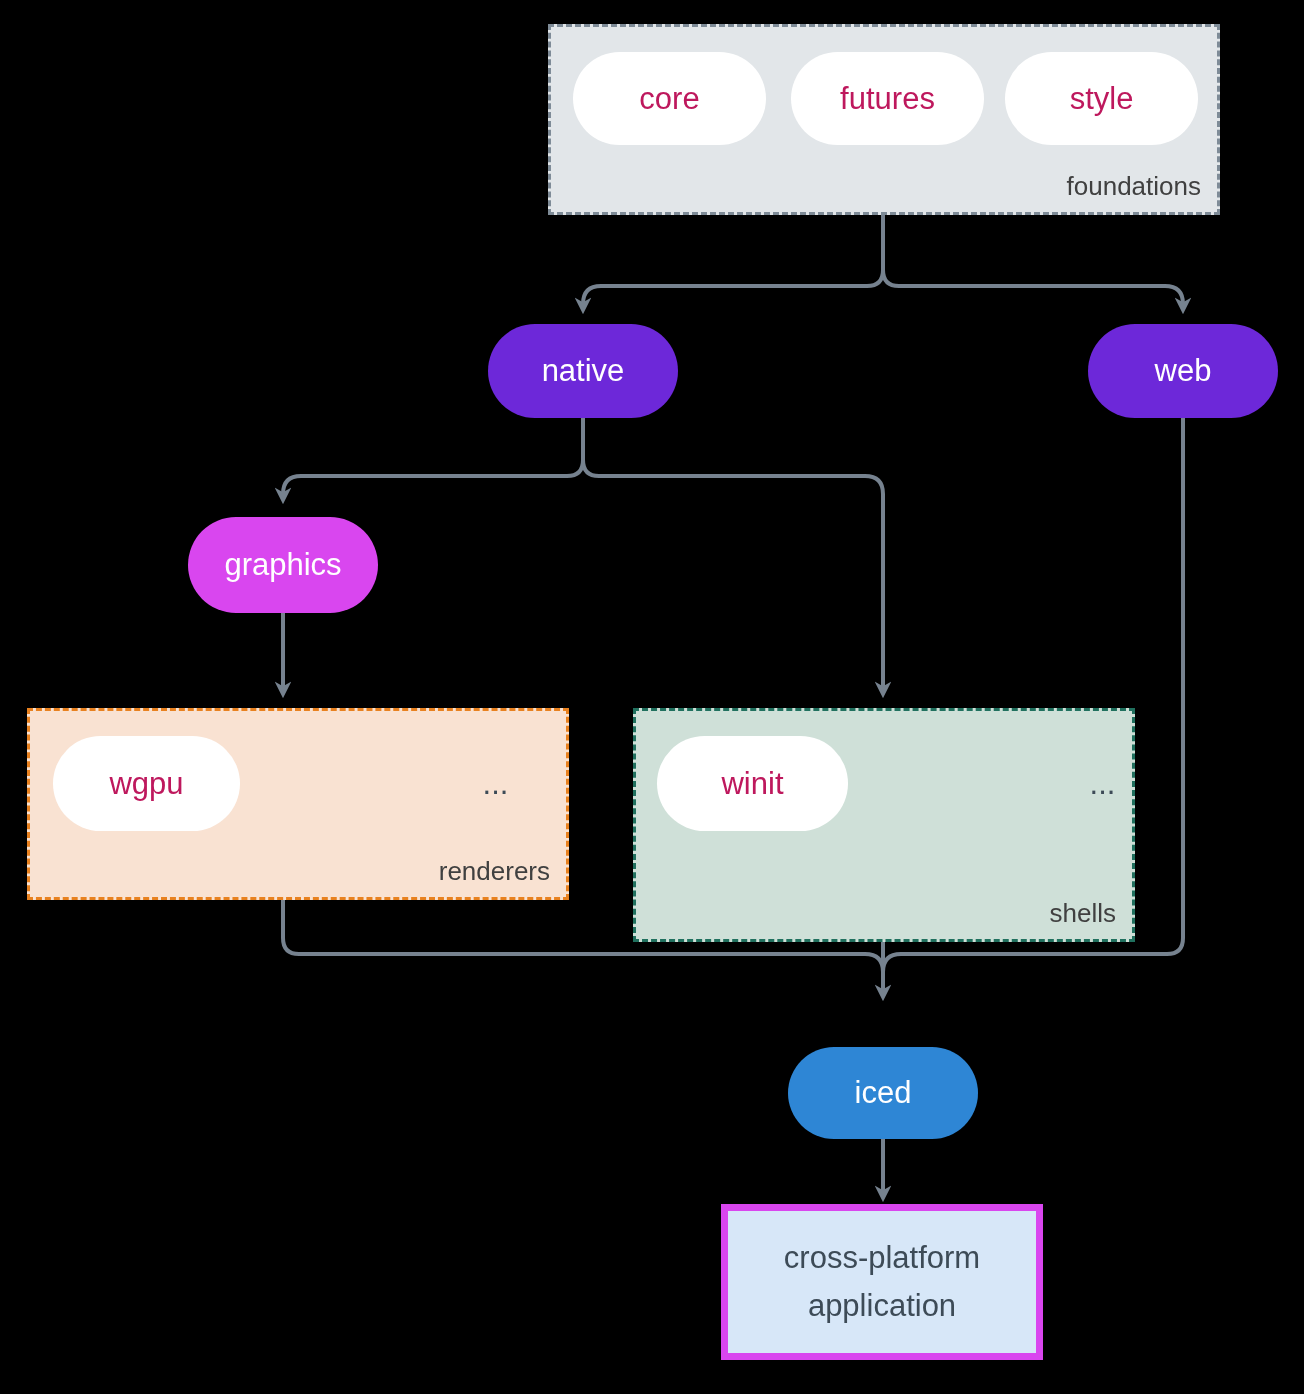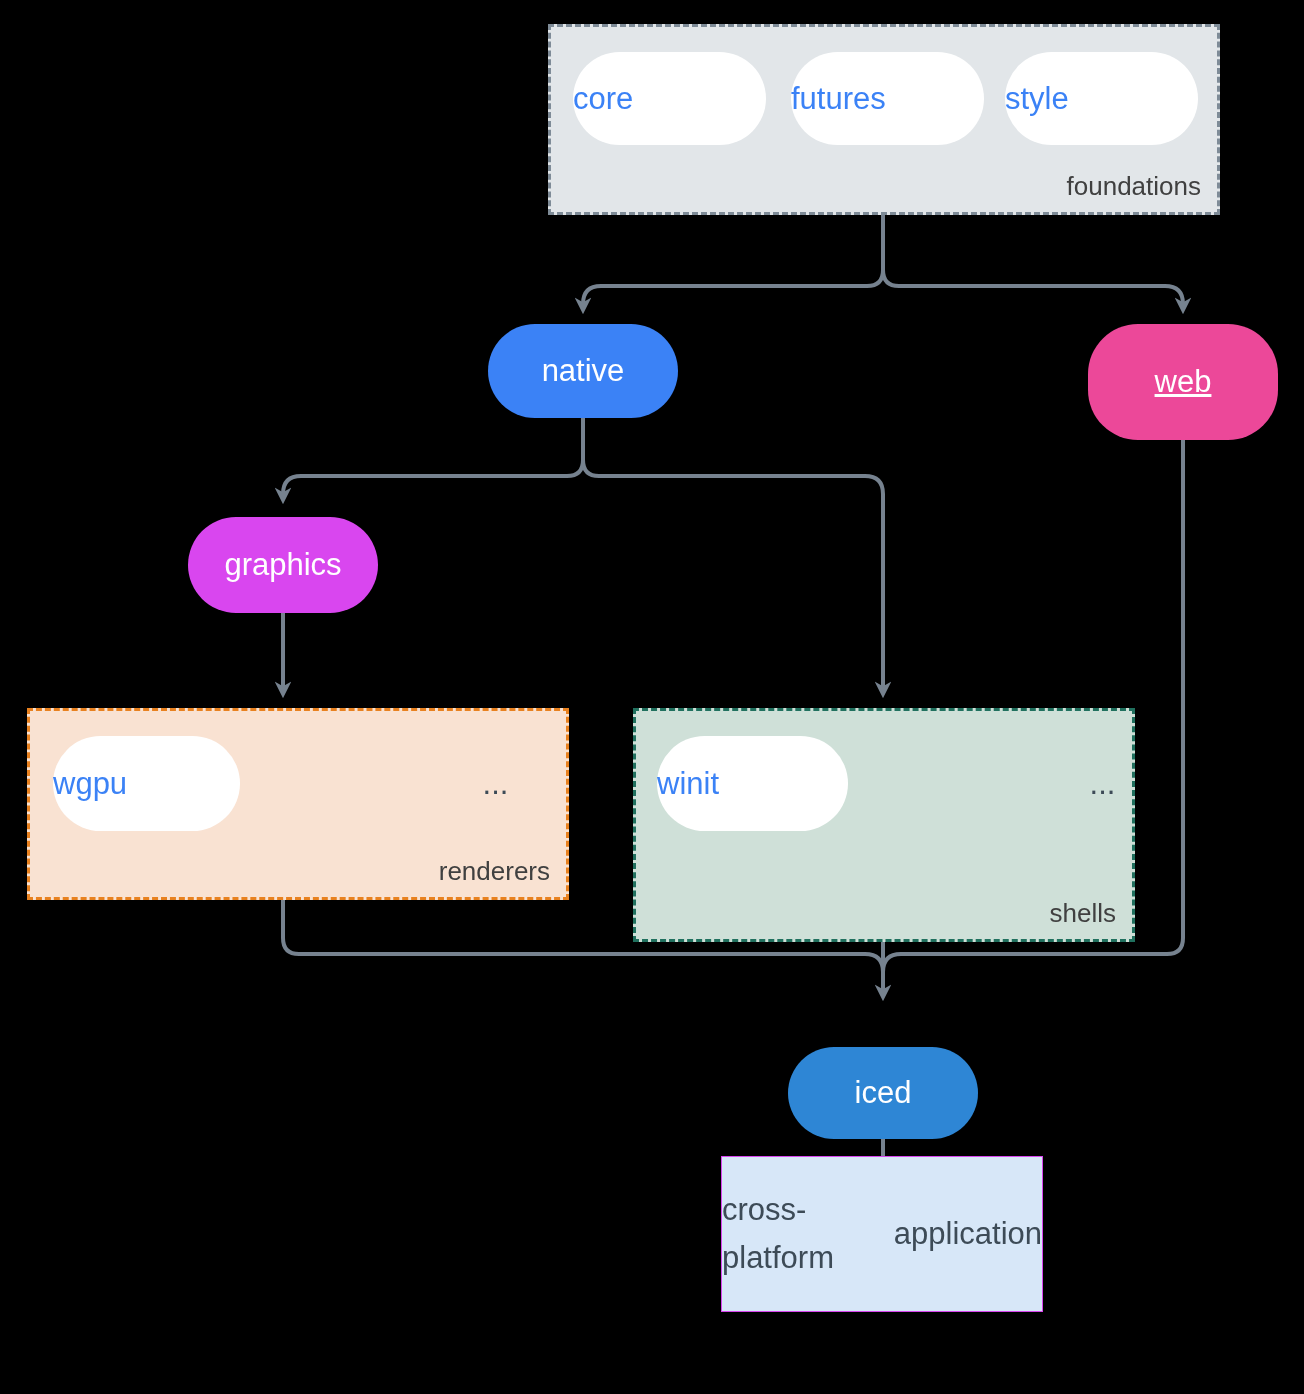--- a/index.html
+++ b/index.html
@@ -6,34 +6,34 @@
   #canvas{position:relative;width:1304px;height:1394px;background:#000;overflow:hidden;
           font-family:"Liberation Sans","DejaVu Sans",sans-serif;}
   svg.wires{position:absolute;left:0;top:0;pointer-events:none;}
 
   .group{position:absolute;border:3px dashed;box-sizing:border-box;}
   .group-foundations{left:548px;top:24px;width:672px;height:191px;background:#e2e6e9;border-color:#7e8b97;}
   .group-renderers{left:27px;top:708px;width:542px;height:192px;background:#f9e2d2;border-color:#e8811f;}
   .group-shells{left:633px;top:708px;width:502px;height:234px;background:#cfe0d8;border-color:#20705e;}
 
   .pill{position:absolute;background:#fff;border-radius:60px;display:flex;align-items:center;
-        font-size:31px;color:#3b82f6;}
+        justify-content:center;font-size:31px;color:#be185d;}
   .group-label{position:absolute;right:16px;bottom:10px;font-size:26px;color:#404040;}
   .ellipsis{position:absolute;display:flex;align-items:center;justify-content:center;
             font-size:31px;color:#3d4b57;}
 
   .node{position:absolute;border-radius:50px;display:flex;align-items:center;justify-content:center;
         font-size:31px;color:#ffffff;}
-  .node-native{left:488px;top:324px;width:190px;height:94px;background:#3b82f6;}
-  .node-web{left:1088px;top:324px;width:190px;height:116px;background:#ec4899;text-decoration:underline;}
+  .node-native{left:488px;top:324px;width:190px;height:94px;background:#6d28d9;}
+  .node-web{left:1088px;top:324px;width:190px;height:94px;background:#6d28d9;}
   .node-graphics{left:188px;top:517px;width:190px;height:96px;background:#d946ef;}
   .node-iced{left:788px;top:1011px;width:190px;height:92px;background:#2e86d5;margin-top:36px;}
 
-  .app-box{position:absolute;left:721px;top:1156px;width:322px;height:156px;background:#d7e7f8;
-           border:1px solid #d946ef;box-sizing:border-box;display:flex;flex-direction:row;
+  .app-box{position:absolute;left:721px;top:1204px;width:322px;height:156px;background:#d7e7f8;
+           border:7px solid #d946ef;box-sizing:border-box;display:flex;flex-direction:column;
            align-items:center;justify-content:center;font-size:31px;color:#3d4b57;line-height:1.55;}
 </style>
 </head>
 <body>
 
 <div id="canvas">
 
   <svg class="wires" width="1304" height="1394" viewBox="0 0 1304 1394">
     <defs>
       <marker id="arrow" viewBox="0 0 12 12" refX="9" refY="6" markerWidth="4.2" markerHeight="4.2" orient="auto-start-reverse" markerUnits="strokeWidth">

